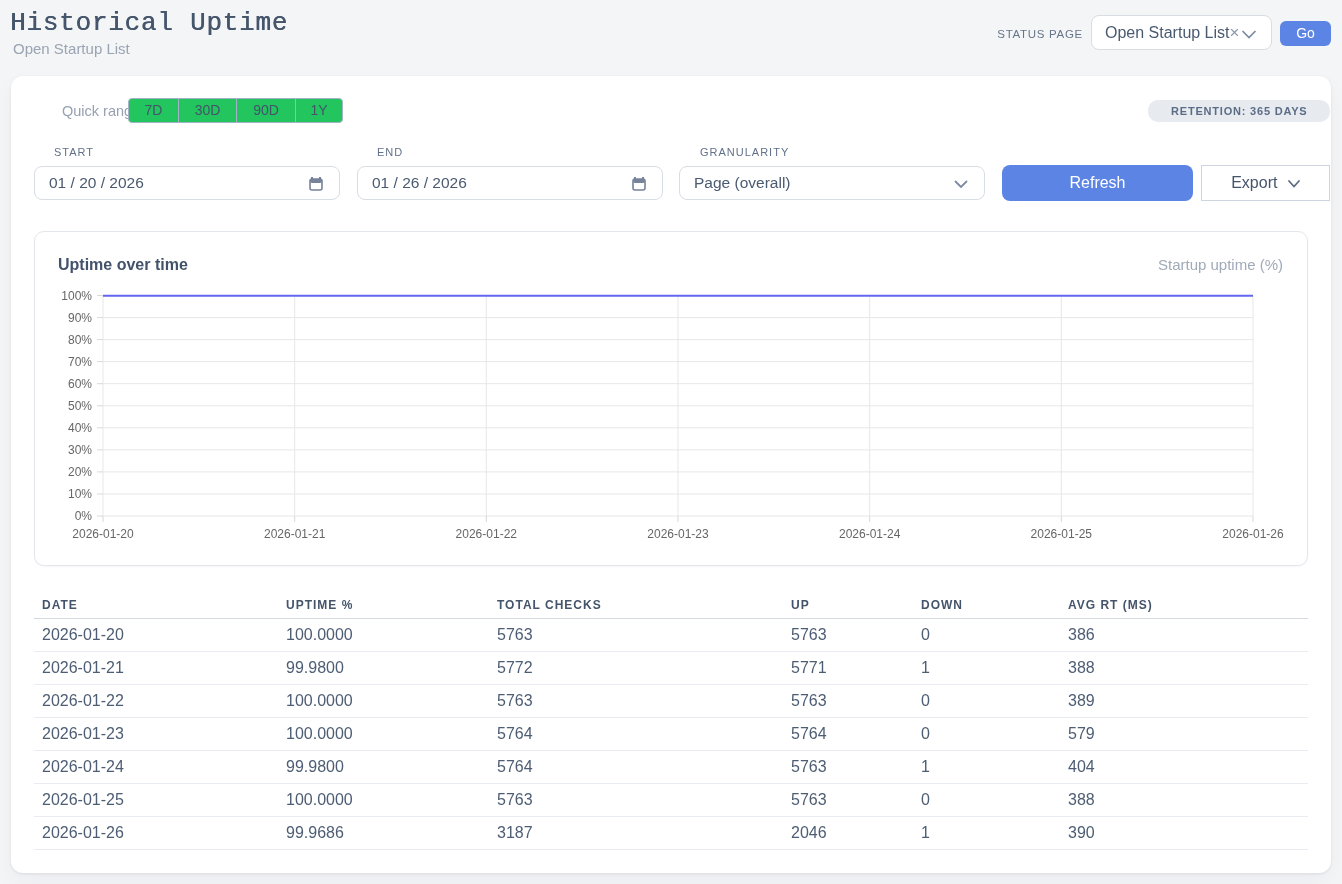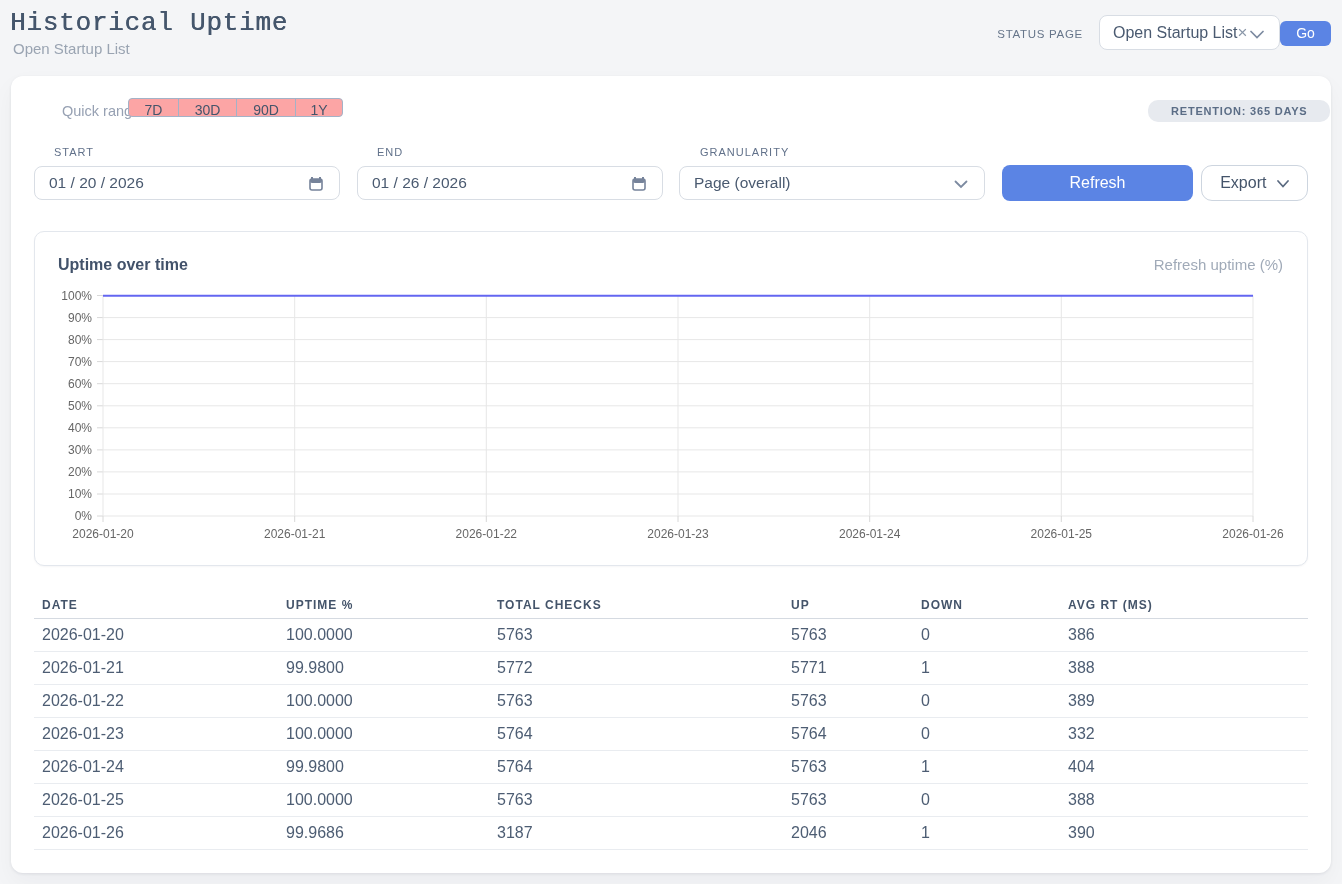--- a/index.html
+++ b/index.html
@@ -3,37 +3,37 @@
 <meta charset="utf-8">
 <style>
   * { margin:0; padding:0; box-sizing:border-box; }
   html,body { width:1342px; height:884px; background:#f4f5f7; font-family:"Liberation Sans", sans-serif; position:relative; overflow:hidden; }
   .abs { position:absolute; }
 
   
   .h1 { left:10px; top:8px; font-size:26px; font-weight:normal; color:#45566c; letter-spacing:0.75px; text-shadow:0.4px 0 0 #45566c;font-family:Liberation Mono, monospace; }
   .sub { left:13px; top:40px; font-size:15px; color:#9aa4b2; }
   .splabel { top:28px; right:259px; font-size:11.5px; font-weight:normal; color:#66758a; letter-spacing:0.7px; }
-  .hsel { left:1091px; top:15px; width:181px; height:35px; background:#fff; border:1px solid #d8dde4; border-radius:8px; font-size:16px; color:#4a5a70; line-height:33px; padding-left:13px;margin-left:8px; }
+  .hsel { left:1091px; top:15px; width:181px; height:35px; background:#fff; border:1px solid #d8dde4; border-radius:8px; font-size:16px; color:#4a5a70; line-height:33px; padding-left:13px; }
   .hsel .xm { color:#8a97a8; font-size:17px; }
   .gobtn { left:1280px; top:21px; width:51px; height:25px; background:#5b84e4; border-radius:6px; color:#fff; font-size:14px; text-align:center; line-height:25px; }
 
   
   .card { left:11px; top:76px; width:1320px; height:797px; background:#fff; border-radius:12px; box-shadow:0 1px 3px rgba(22,32,50,0.09), 0 10px 24px rgba(22,32,50,0.04); }
 
   .qrlabel { left:23px; top:27px; font-size:14.5px; color:#97a1b3;margin-left:28px; }
-  .seg { left:117px; top:22px; height:19px; display:flex; border:1px solid #a3b2c7; border-radius:4px; overflow:hidden; background:#fca5a5; }
+  .seg { left:117px; top:22px; height:25px; display:flex; border:1px solid #a3b2c7; border-radius:4px; overflow:hidden; background:#22c55e; }
   .seg div { font-size:14px; color:#44546a; text-align:center; line-height:23px; border-right:1px solid #a3b2c7; }
   .seg div:last-child { border-right:none; }
   .badge { left:1137px; top:24px; height:22px; background:#e7eaef; border-radius:10px; font-size:11px; font-weight:bold; color:#5b6d86; letter-spacing:0.8px; line-height:22px; padding:0 23px;text-align:right; }
 
   .flabel { top:70px; font-size:11px; font-weight:normal; color:#61718a; letter-spacing:1px;margin-left:20px; }
   .input { top:90px; height:34px; background:#fff; border:1px solid #d8dde4; border-radius:8px; font-size:15.5px; color:#4a5a70; line-height:32px; padding-left:14px; }
   .refresh { left:991px; top:89px; width:191px; height:36px; background:#5b84e4; border-radius:8px; color:#fff; font-size:16px; text-align:center; line-height:36px; }
-  .export { left:1190px; top:89px; width:107px; height:36px; background:#fff; border:1px solid #cdd5df; border-radius:11px; color:#44546a; font-size:16px; text-align:center; line-height:34px; }
+  .export { left:1190px; top:89px; width:129px; height:36px; background:#fff; border:1px solid #cdd5df; border-radius:0; color:#44546a; font-size:16px; text-align:center; line-height:34px; }
 
   .chartcard { left:23px; top:155px; width:1274px; height:335px; background:#fff; border:1px solid #e3e7ed; border-radius:10px; box-shadow:0 1px 2px rgba(22,32,50,0.04); }
   .ctitle { left:23px; top:24px; font-size:16px; font-weight:bold; color:#42526a; }
   .clabel { right:24px; top:24px; font-size:15px; color:#a0aab8; }
 
   table.tbl { position:absolute; left:23px; top:522px; width:1274px; border-collapse:collapse; table-layout:fixed; }
   .tbl th { text-align:left; font-size:12px; font-weight:bold; letter-spacing:1px; color:#44546a; padding:0 0 6px 8px; border-bottom:1px solid #d5dae1; }
   .tbl td { font-size:16px; color:#4d5d73; padding:0 0 0 8px; height:33px; border-bottom:1px solid #e9ecf0; }
 </style>
 </head>
@@ -82,21 +82,21 @@
     </div>
     <div class="abs refresh">Refresh</div>
     <div class="abs export">Export
       <svg style="margin-left:6px" width="12" height="8" viewBox="0 0 12 8">
         <path d="M1 1 L6 6.5 L11 1" fill="none" stroke="#5a6a80" stroke-width="1.7" stroke-linecap="round"></path>
       </svg>
     </div>
 
     <div class="abs chartcard">
       <div class="abs ctitle">Uptime over time</div>
-      <div class="abs clabel">Refresh uptime (%)</div>
+      <div class="abs clabel">Startup uptime (%)</div>
       <svg class="abs" style="left:24px;top:52px" width="1226" height="262" viewBox="58 283 1226 262" font-family="Liberation Sans, sans-serif">
 
         <g id="grid">
         <line x1="102.0" y1="294.5" x2="1252.0" y2="294.5" stroke="#e7e7e7" stroke-width="1"></line>
         <line x1="96.0" y1="294.5" x2="102.0" y2="294.5" stroke="#d8d8d8" stroke-width="1"></line>
         <text x="91" y="298.7" text-anchor="end" font-size="12" fill="#666">100%</text>
         <line x1="102.0" y1="316.6" x2="1252.0" y2="316.6" stroke="#e7e7e7" stroke-width="1"></line>
         <line x1="96.0" y1="316.6" x2="102.0" y2="316.6" stroke="#d8d8d8" stroke-width="1"></line>
         <text x="91" y="320.8" text-anchor="end" font-size="12" fill="#666">90%</text>
         <line x1="102.0" y1="338.6" x2="1252.0" y2="338.6" stroke="#e7e7e7" stroke-width="1"></line>
@@ -195,21 +195,21 @@
           <td>5763</td>
           <td>0</td>
           <td>389</td>
         </tr>
         <tr>
           <td>2026-01-23</td>
           <td>100.0000</td>
           <td>5764</td>
           <td>5764</td>
           <td>0</td>
-          <td>332</td>
+          <td>579</td>
         </tr>
         <tr>
           <td>2026-01-24</td>
           <td>99.9800</td>
           <td>5764</td>
           <td>5763</td>
           <td>1</td>
           <td>404</td>
         </tr>
         <tr>

